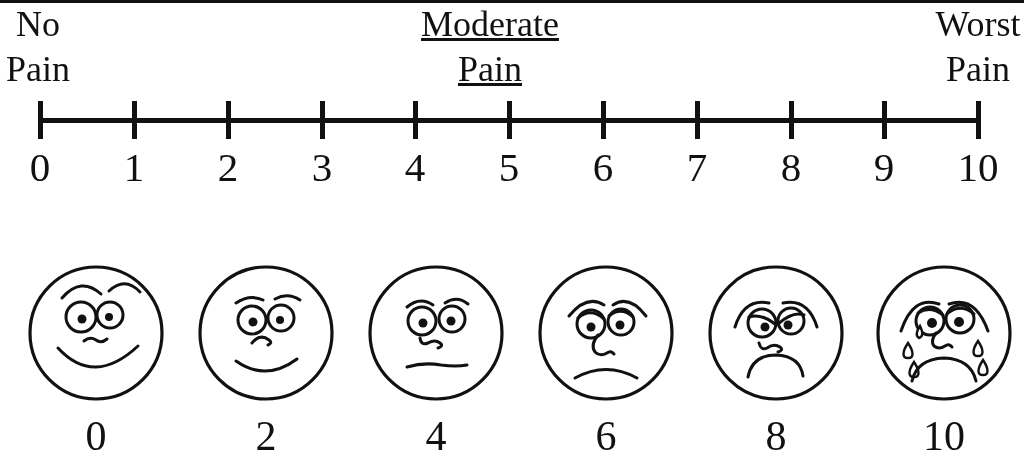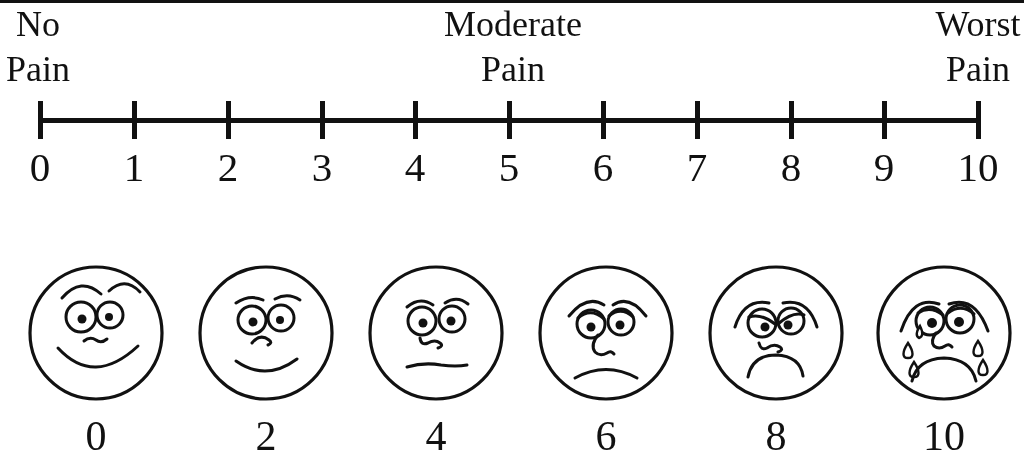--- a/index.html
+++ b/index.html
@@ -37,21 +37,21 @@
 <div class="figure">
 
   <div class="topline"></div>
 
   <section>
 
     <div class="axis-label" style="left:-25px; width:126px;">
       <div>No</div>
       <div>Pain</div>
     </div>
-    <div class="axis-label" style="left:433px; width:160px;">
+    <div class="axis-label" style="left:410px; width:160px;text-decoration:underline;">
       <div>Moderate</div>
       <div>Pain</div>
     </div>
     <div class="axis-label" style="left:908px; width:140px;">
       <div>Worst</div>
       <div>Pain</div>
     </div>
 
     <div class="axis-line"></div>
 

